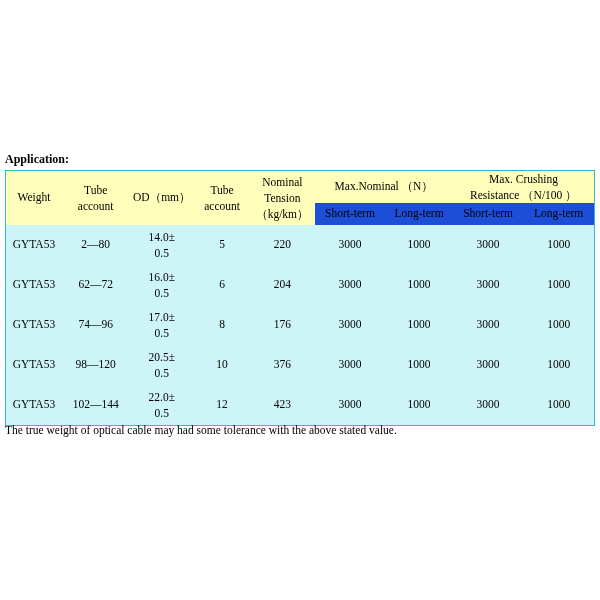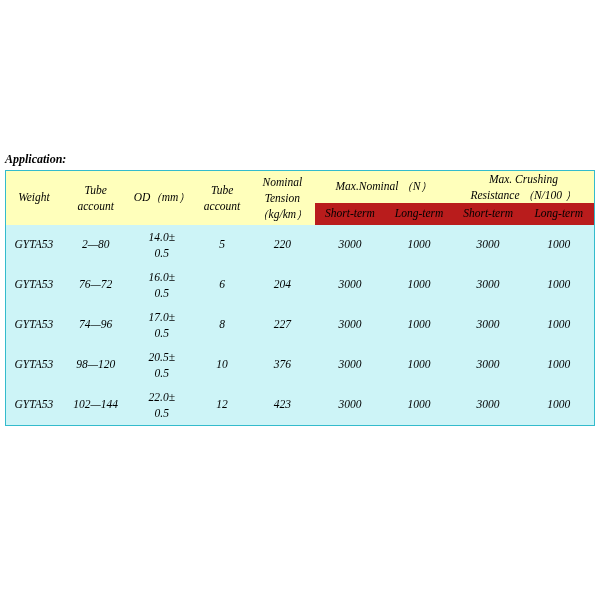--- a/index.html
+++ b/index.html
@@ -12,21 +12,20 @@
     background: #ffffff;
     font-family: "Liberation Serif", serif;
     color: #000000;
     overflow: hidden;
   }
   .page {
     position: relative;
     width: 536px;
     height: 600px;
     box-sizing: border-box;
-    font-style: italic;
   }
   .app-title {
     position: absolute;
     left: 5px;
     top: 152px;
     font-size: 12px;
     font-weight: bold;
     font-family: "Liberation Serif", serif;
     letter-spacing: 0px;
   }
@@ -52,21 +51,21 @@
     font-weight: normal;
     font-size: 11.5px;
     padding: 0;
     line-height: 1.35;
   }
   thead tr.head-row td {
     background: #ffffbb;
     height: 26px;
   }
   thead tr.head-row2 td {
-    background: #b91c1c;
+    background: #1d4ed8;
     height: 22px;
   }
   tbody tr td {
     background: #cdf4f7;
     height: 40px;
   }
   .cell-two-line {
     display: block;
     line-height: 1.4;
   }
@@ -139,41 +138,41 @@
           </td>
           <td>5</td>
           <td>220</td>
           <td>3000</td>
           <td>1000</td>
           <td>3000</td>
           <td>1000</td>
         </tr>
         <tr>
           <td>GYTA53</td>
-          <td>76—72</td>
+          <td>62—72</td>
           <td>
             <span class="cell-two-line">16.0±</span>
             <span class="cell-two-line">0.5</span>
           </td>
           <td>6</td>
           <td>204</td>
           <td>3000</td>
           <td>1000</td>
           <td>3000</td>
           <td>1000</td>
         </tr>
         <tr>
           <td>GYTA53</td>
           <td>74—96</td>
           <td>
             <span class="cell-two-line">17.0±</span>
             <span class="cell-two-line">0.5</span>
           </td>
           <td>8</td>
-          <td>227</td>
+          <td>176</td>
           <td>3000</td>
           <td>1000</td>
           <td>3000</td>
           <td>1000</td>
         </tr>
         <tr>
           <td>GYTA53</td>
           <td>98—120</td>
           <td>
             <span class="cell-two-line">20.5±</span>
@@ -197,14 +196,15 @@
           <td>423</td>
           <td>3000</td>
           <td>1000</td>
           <td>3000</td>
           <td>1000</td>
         </tr>
       </tbody>
     </table>
   </div>
 
+  <div class="note">The true weight of optical cable may had some tolerance with the above stated value.</div>
 
 </div>
 
 </body></html>

